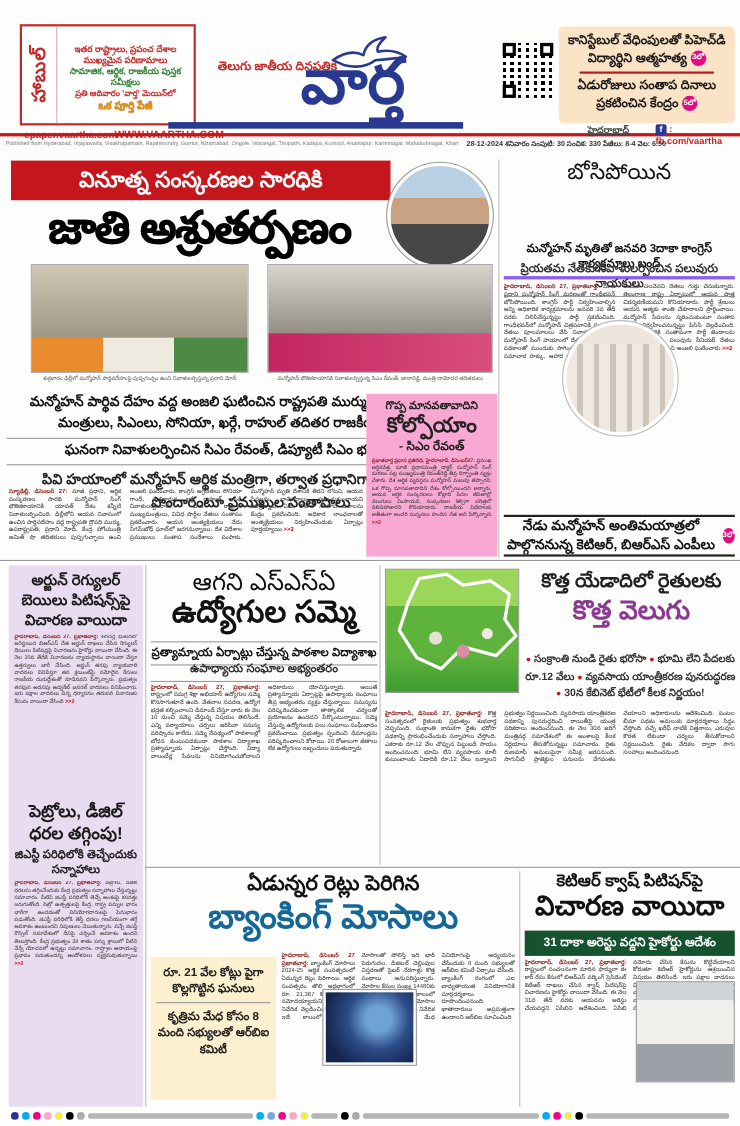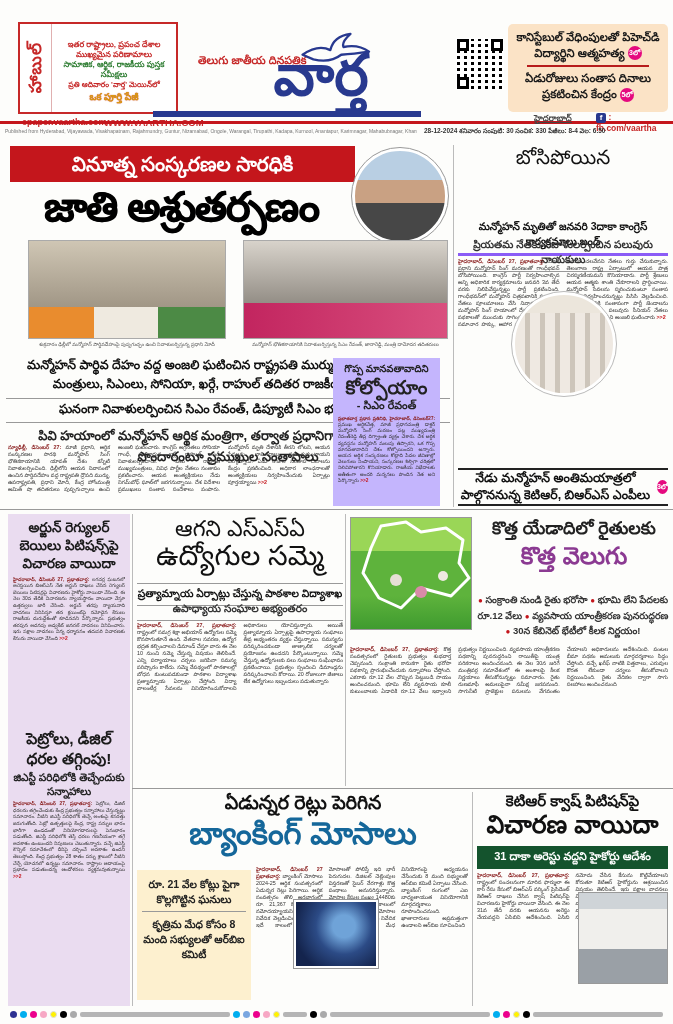--- a/index.html
+++ b/index.html
@@ -61,21 +61,21 @@
 
   .lead-subs { position:absolute; left:6px; top:356px; width:444px; text-align:center; }
   .lead-sub1 { font-size:12.5px; font-weight:bold; color:#111; line-height:1.55; padding-bottom:3px; border-bottom:1px solid #999; }
   .lead-sub2 { font-size:12.5px; font-weight:bold; color:#111; padding:3px 0; border-bottom:1px solid #999; }
   .lead-sub3 { font-size:13px; font-weight:bold; color:#222; line-height:1.6; padding-top:3px; }
   .body-txt { font-size:5.4px; line-height:7px; color:#333; text-align:justify; overflow:hidden; }
   .dl { font-weight:bold; color:#8a1f1f; }
   .jump { color:#c4161c; font-weight:bold; }
   .lead-body { position:absolute; left:8px; top:444px; width:322px; height:62px; column-count:3; column-gap:8px; }
 
-  .cm-box { position:absolute; left:333px; top:358px; width:107px; height:148px; background:#c4b5fd; padding:5px 5px 3px; text-align:center; overflow:hidden; }
+  .cm-box { position:absolute; left:333px; top:358px; width:119px; height:148px; background:#f9a8d4; padding:5px 5px 3px; text-align:center; overflow:hidden; }
   .cm-t1 { font-size:10px; font-weight:bold; color:#222; }
   .cm-t2 { font-size:19px; font-weight:bold; color:#222; line-height:1.15; }
   .cm-by { font-size:11px; font-weight:bold; color:#222; margin-bottom:2px; }
   .cm-dl { font-size:4.6px; font-weight:bold; color:#8a1f1f; text-align:left; }
   .cm-body { font-size:4.8px; line-height:6.2px; color:#333; text-align:justify; }
 
   .vd { position:absolute; width:1px; background:#bbb; }
   .hd { position:absolute; height:1px; background:#999; }
 
   
@@ -92,21 +92,21 @@
   
   .left-col { position:absolute; left:8px; top:514px; width:122px; height:492px; background:#eadcf0; padding:5px 5px; overflow:hidden; }
   .lart-title { font-size:13.5px; font-weight:bold; color:#1a1a1a; text-align:center; line-height:1.35; }
   .lart-title2 { font-size:15.5px; font-weight:bold; color:#1a1a1a; text-align:center; line-height:1.3; margin-top:10px; }
   .lart-sub { font-size:10.5px; font-weight:bold; color:#222; text-align:center; line-height:1.3; margin-top:2px; }
   .lart-body { font-size:4.9px; line-height:6.6px; color:#333; text-align:justify; margin-top:3px; overflow:hidden; }
   .lb1 { height:142px; } .lb2 { height:168px; }
 
   
   .ssa-kicker { position:absolute; left:137px; top:516px; width:206px; text-align:center; font-size:22px; color:#111; }
-  .ssa-headline { position:absolute; left:137px; top:540px; width:206px; text-align:center; font-size:28px; font-weight:normal; color:#111; }
+  .ssa-headline { position:absolute; left:137px; top:540px; width:206px; text-align:center; font-size:28px; font-weight:bold; color:#111; }
   .ssa-sub1 { position:absolute; left:137px; top:583px; width:206px; text-align:center; font-size:10.5px; font-weight:bold; color:#111; padding:3px 0; border-top:1px solid #999; border-bottom:1px solid #999; }
   .ssa-sub2 { position:absolute; left:137px; top:602px; width:206px; text-align:center; font-size:10.5px; font-weight:bold; color:#333; padding-bottom:3px; border-bottom:1px solid #999; }
   .ssa-body { position:absolute; left:137px; top:622px; width:206px; height:160px; column-count:2; column-gap:7px; }
 
   
   .farm-photo { position:absolute; left:350px; top:517px; width:122px; height:113px; background:linear-gradient(180deg,#9ad657 0 30%,#5eb33c 30% 70%,#3f9b2f); border:1px solid #999; }
   .farm-photo svg { position:absolute; left:0; top:0; }
   .farm-kicker { position:absolute; left:478px; top:518px; width:192px; text-align:center; font-size:17.5px; font-weight:bold; color:#222; }
   .farm-headline { position:absolute; left:478px; top:542px; width:192px; text-align:center; font-size:24px; font-weight:bold; color:#8b3a92; }
   .farm-bullets { position:absolute; left:476px; top:592px; width:194px; text-align:center; font-size:9.5px; font-weight:bold; color:#333; line-height:1.65; }

